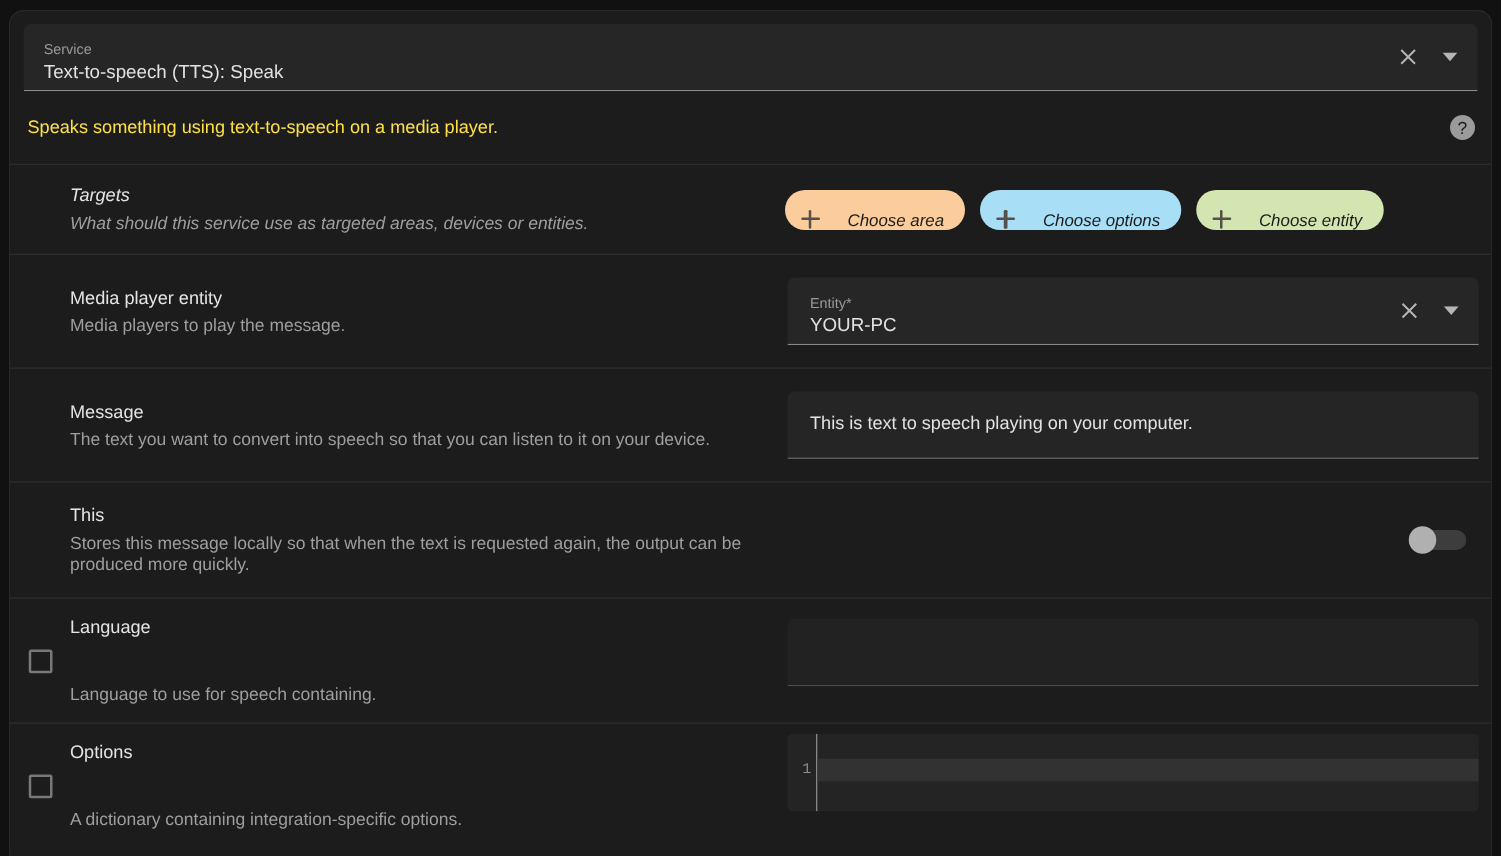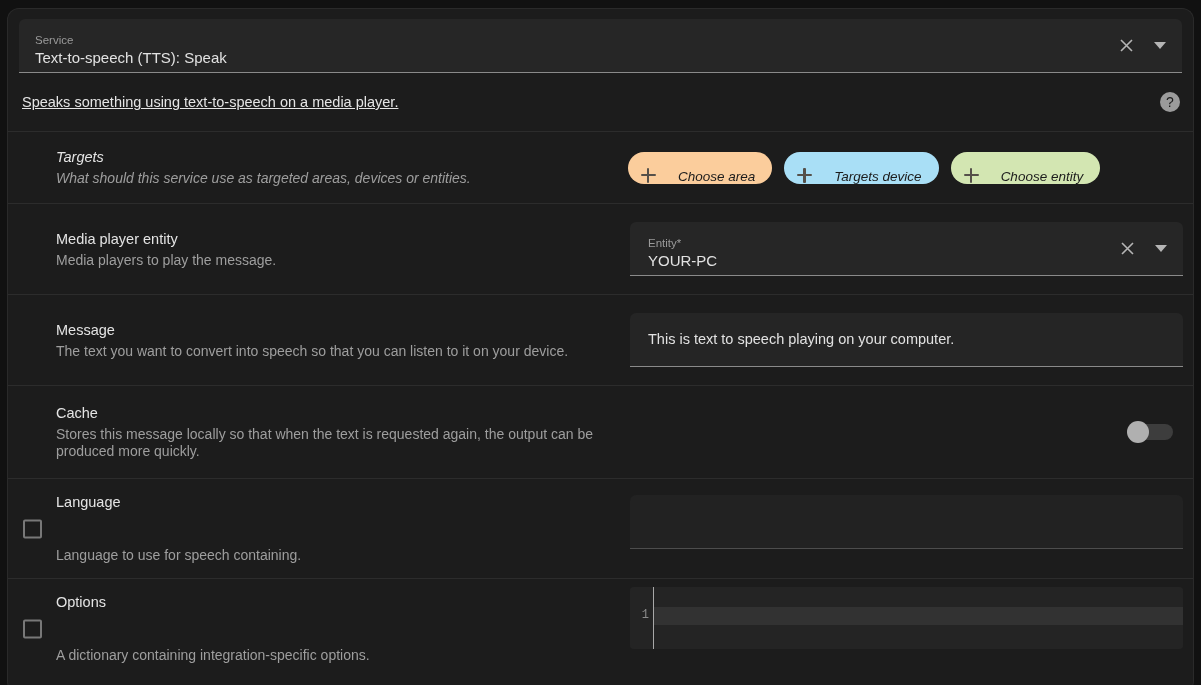--- a/index.html
+++ b/index.html
@@ -64,23 +64,22 @@
   .icon-btn svg { display: block; }
 
   
   .desc-row {
     position: relative;
     padding: 20px 0 19px 14px;
     border-bottom: 1px solid #2c2c2c;
   }
   .desc-text {
     font-size: 14.5px;
-    color: #e5e5e5;
+    color: #fde047;
     line-height: 19px;
-    text-decoration: underline;
   }
   .help-icon {
     position: absolute;
     right: 12px; top: 50%;
     transform: translateY(-50%);
     width: 22px; height: 22px;
     cursor: pointer;
   }
 
   
@@ -304,21 +303,21 @@
         <div class="row-desc">What should this service use as targeted areas, devices or entities.</div>
       </div>
       <div class="row-right">
         <div class="chips">
           <span class="chip" style="background:#fbcd9c">
             <span class="plus"></span>
             <span>Choose area</span>
           </span>
           <span class="chip" style="background:#a9dff6">
             <span class="plus"></span>
-            <span>Targets device</span>
+            <span>Choose options</span>
           </span>
           <span class="chip" style="background:#d3e6b2">
             <span class="plus"></span>
             <span>Choose entity</span>
           </span>
         </div>
       </div>
     </div>
 
     <div class="row" style="min-height:90px">
@@ -353,21 +352,21 @@
       </div>
       <div class="row-right" style="min-height:90px">
         <div class="msg-field">
           <div class="msg-text">This is text to speech playing on your computer.</div>
         </div>
       </div>
     </div>
 
     <div class="row row-cache" style="min-height:92px">
       <div class="row-left" style="min-height:92px">
-        <div class="row-title">Cache</div>
+        <div class="row-title">This</div>
         <div class="row-desc">Stores this message locally so that when the text is requested again, the output can be produced more quickly.</div>
       </div>
       <div class="row-right" style="min-height:92px">
         <span class="toggle">
           <span class="track"></span>
           <span class="knob"></span>
         </span>
       </div>
     </div>
 

